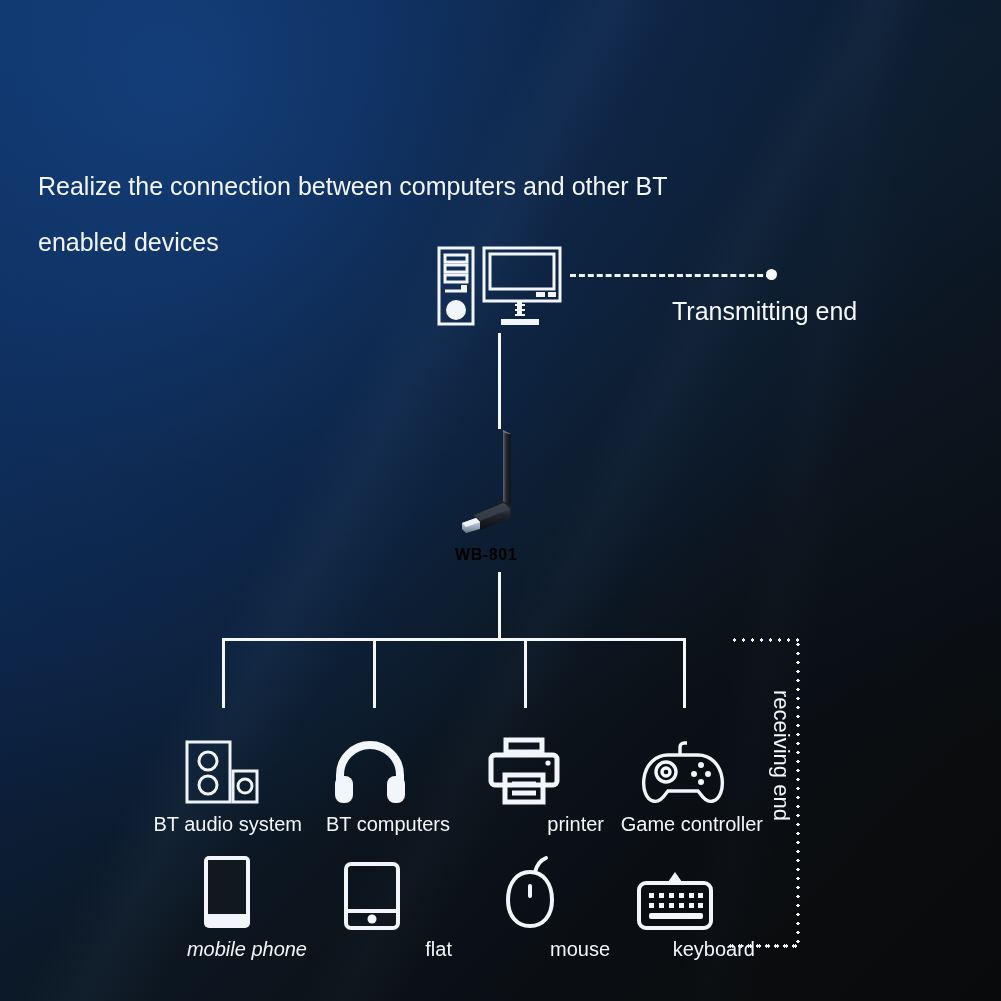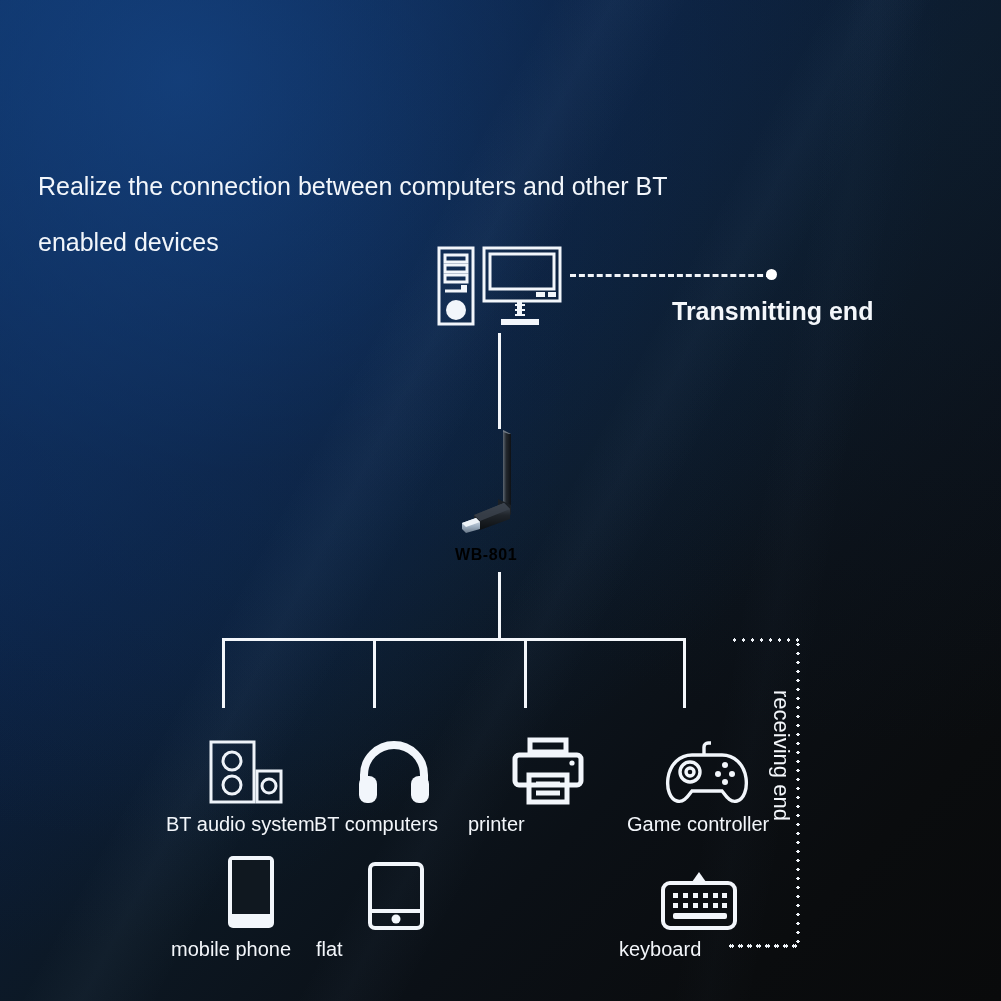--- a/index.html
+++ b/index.html
@@ -74,21 +74,21 @@
     width:11px; height:11px; border-radius:50%;
     background:#ffffff;
   }
 
   
   .lbl {
     color:#f4f7fb;
     font-size:20px;
     white-space:nowrap;
     text-align:center;
-    font-weight:bold;
+    font-weight:normal;
   }
 
   #label-transmitting {
     left:672px; top:297px;
     font-size:25px;
     text-align:left;
   }
   #label-wb801 {
     left:455px; top:546px;
     font-size:16px; font-weight:bold;
@@ -99,21 +99,21 @@
     left:760px; top:690px;
     width:34px;
     font-size:22px;
     writing-mode:vertical-rl;
     text-orientation:mixed;
     white-space:nowrap;
     color:#f4f7fb;
   }
 
   
-  .device { position:absolute; width:160px; text-align:left;margin-left:24px; }
+  .device { position:absolute; width:160px; text-align:right; }
   .device .icon {
     height:80px;
     display:flex; align-items:flex-end; justify-content:center;
   }
   .device .cap {
     margin-top:8px;
     color:#f3f6fa;
     font-size:20px;
     white-space:nowrap;
   }
@@ -265,41 +265,51 @@
           <circle cx="61" cy="24" r="3"></circle>
           <circle cx="54" cy="33" r="3"></circle>
           <circle cx="68" cy="33" r="3"></circle>
           <circle cx="61" cy="41" r="3"></circle>
         </g>
       </svg>
     </div>
     <div class="cap">Game controller</div>
   </div>
 
-  <div class="device" style="left:147px; top:850px;">
+  <div class="device" style="left:147px; top:850px;font-style:italic;">
     <div class="icon">
       <svg width="50" height="76" viewBox="0 0 50 76">
         <rect x="2" y="2" width="46" height="72" rx="5" fill="#f2f6fb"></rect>
         <rect x="6" y="6" width="38" height="54" fill="#101820"></rect>
       </svg>
     </div>
     <div class="cap">mobile phone</div>
   </div>
 
   <div class="device" style="left:292px; top:850px;">
     <div class="icon">
       <svg width="56" height="68" viewBox="0 0 56 68">
         <rect x="2" y="2" width="52" height="64" rx="5" fill="none" stroke="#f2f6fb" stroke-width="4"></rect>
         <line x1="4" y1="49" x2="52" y2="49" stroke="#f2f6fb" stroke-width="4"></line>
         <circle cx="28" cy="57" r="4.5" fill="#f2f6fb"></circle>
       </svg>
     </div>
     <div class="cap">flat</div>
   </div>
 
+  <div class="device" style="left:450px; top:850px;">
+    <div class="icon">
+      <svg width="52" height="74" viewBox="0 0 52 74">
+        <path d="M26,16 C13,16 4,27 4,44 C4,60 13,70 26,70 C39,70 48,60 48,44 C48,27 39,16 26,16 Z" fill="none" stroke="#f2f6fb" stroke-width="4"></path>
+        <path d="M31,16 C33,8 37,4 42,2" fill="none" stroke="#f2f6fb" stroke-width="4" stroke-linecap="round"></path>
+        <rect x="24" y="28" width="4" height="14" rx="2" fill="#f2f6fb"></rect>
+      </svg>
+    </div>
+    <div class="cap">mouse</div>
+  </div>
 
   <div class="device" style="left:595px; top:850px;">
     <div class="icon">
       <svg width="76" height="62" viewBox="0 0 76 62">
         <polygon points="38,4 45,14 31,14" fill="#f2f6fb"></polygon>
         <rect x="2" y="15" width="72" height="45" rx="7" fill="none" stroke="#f2f6fb" stroke-width="4"></rect>
         <g fill="#f2f6fb">
           <rect x="12" y="25" width="5" height="5"></rect>
             <rect x="22" y="25" width="5" height="5"></rect>
           <rect x="32" y="25" width="5" height="5"></rect>

